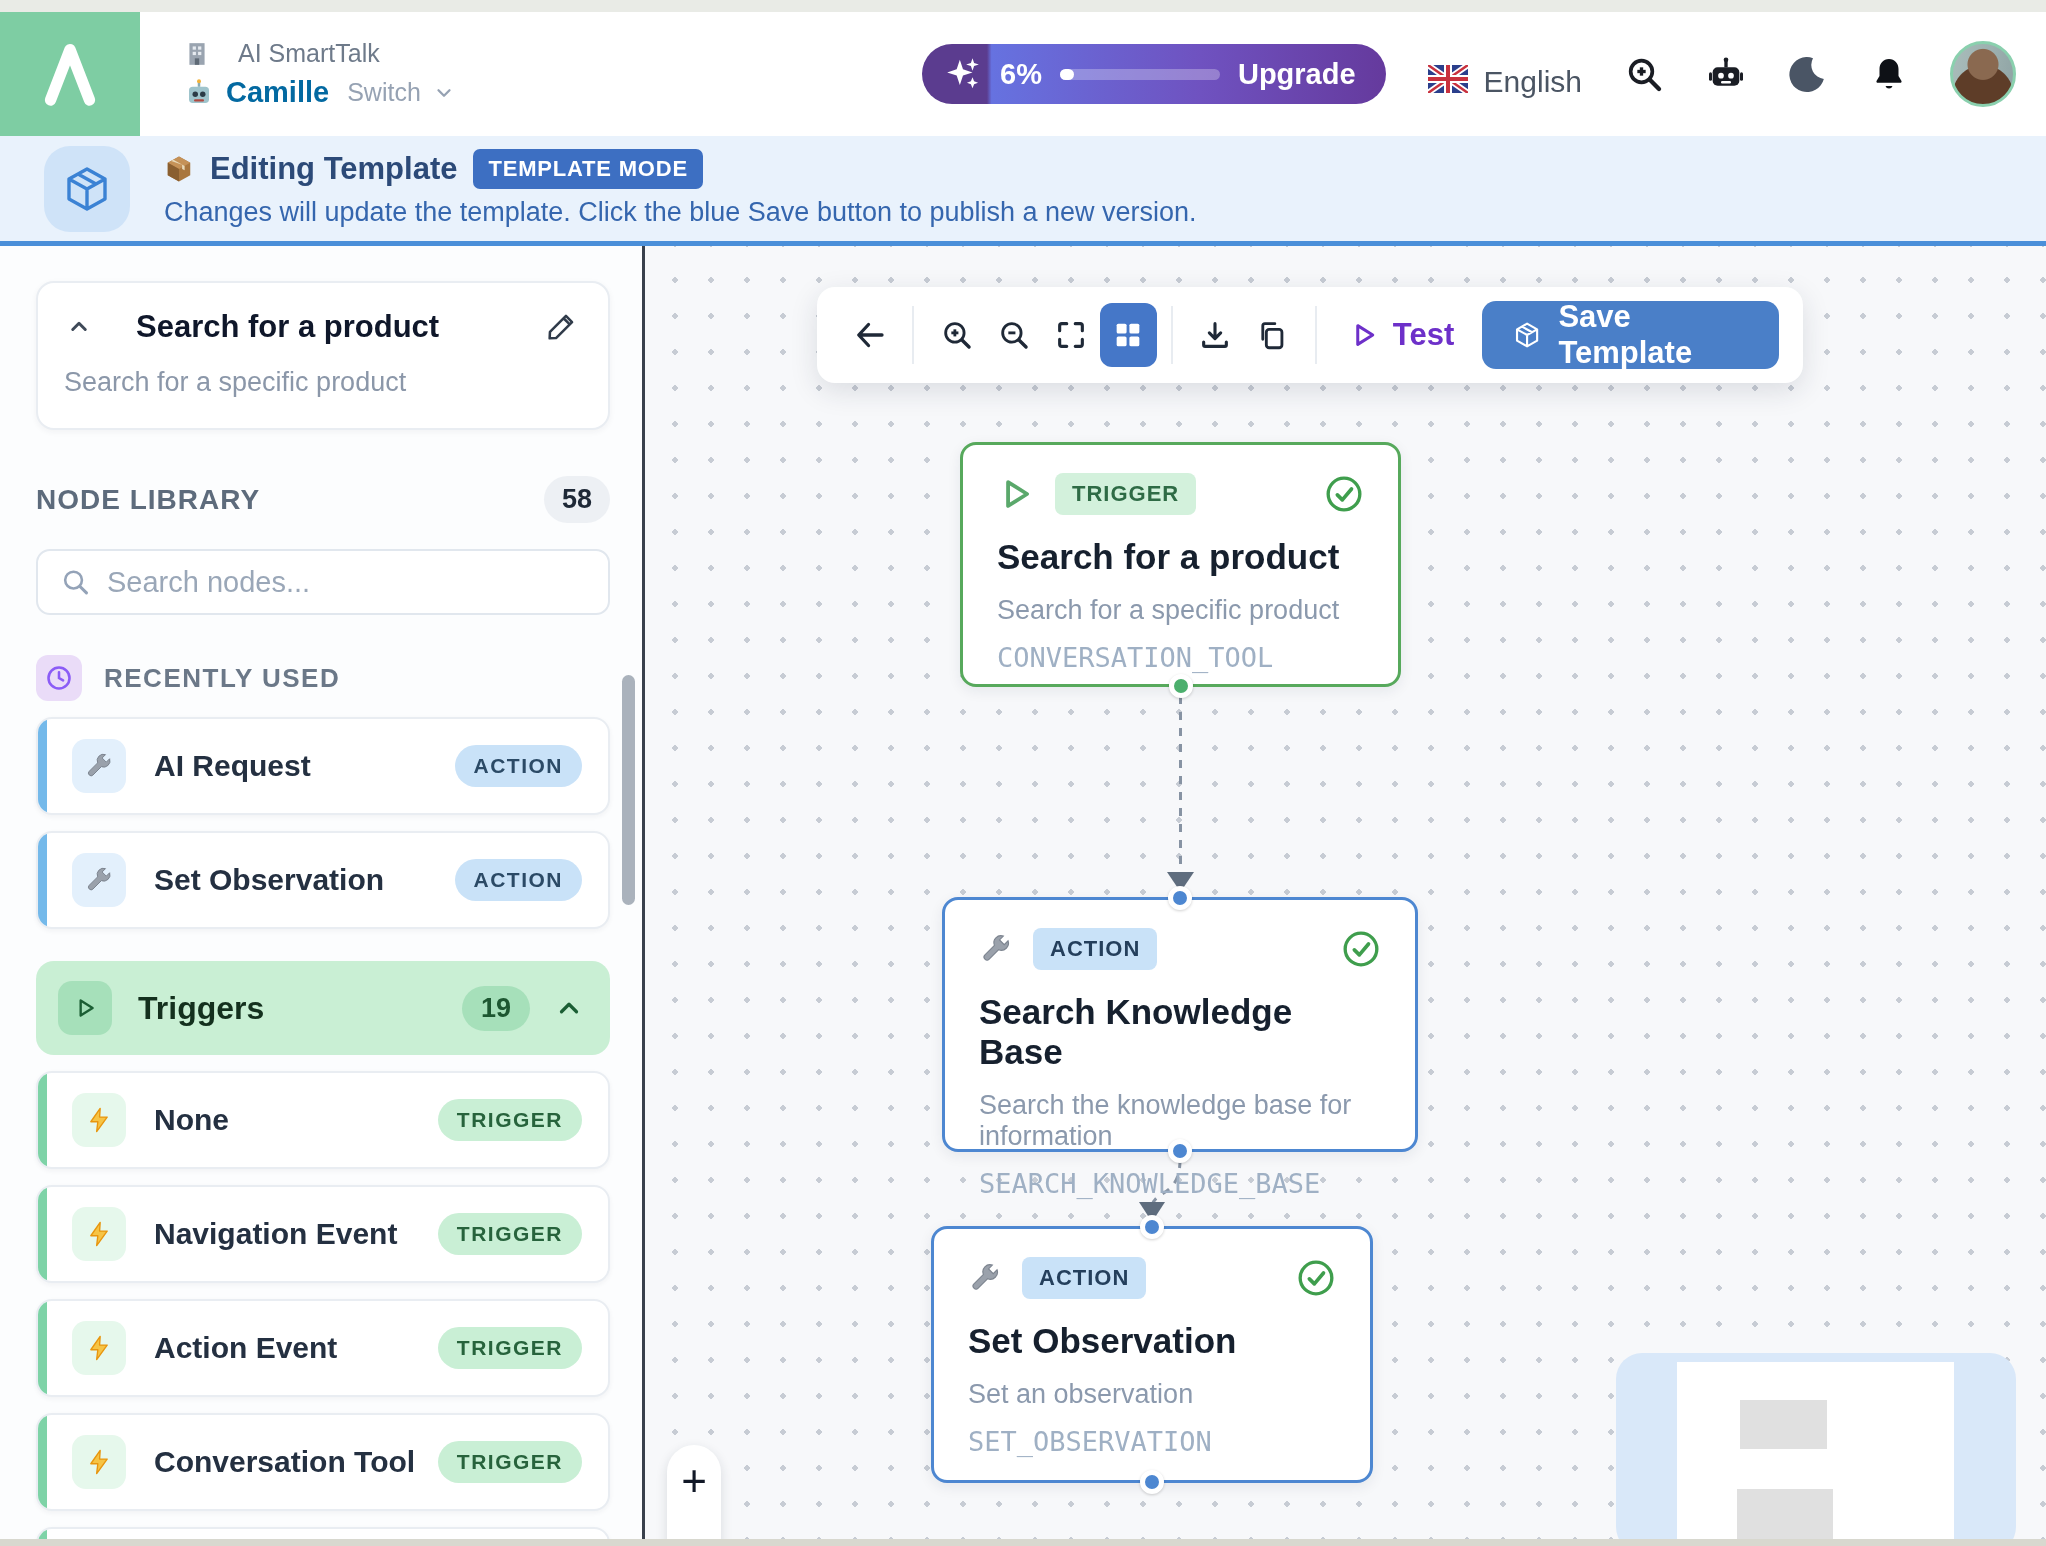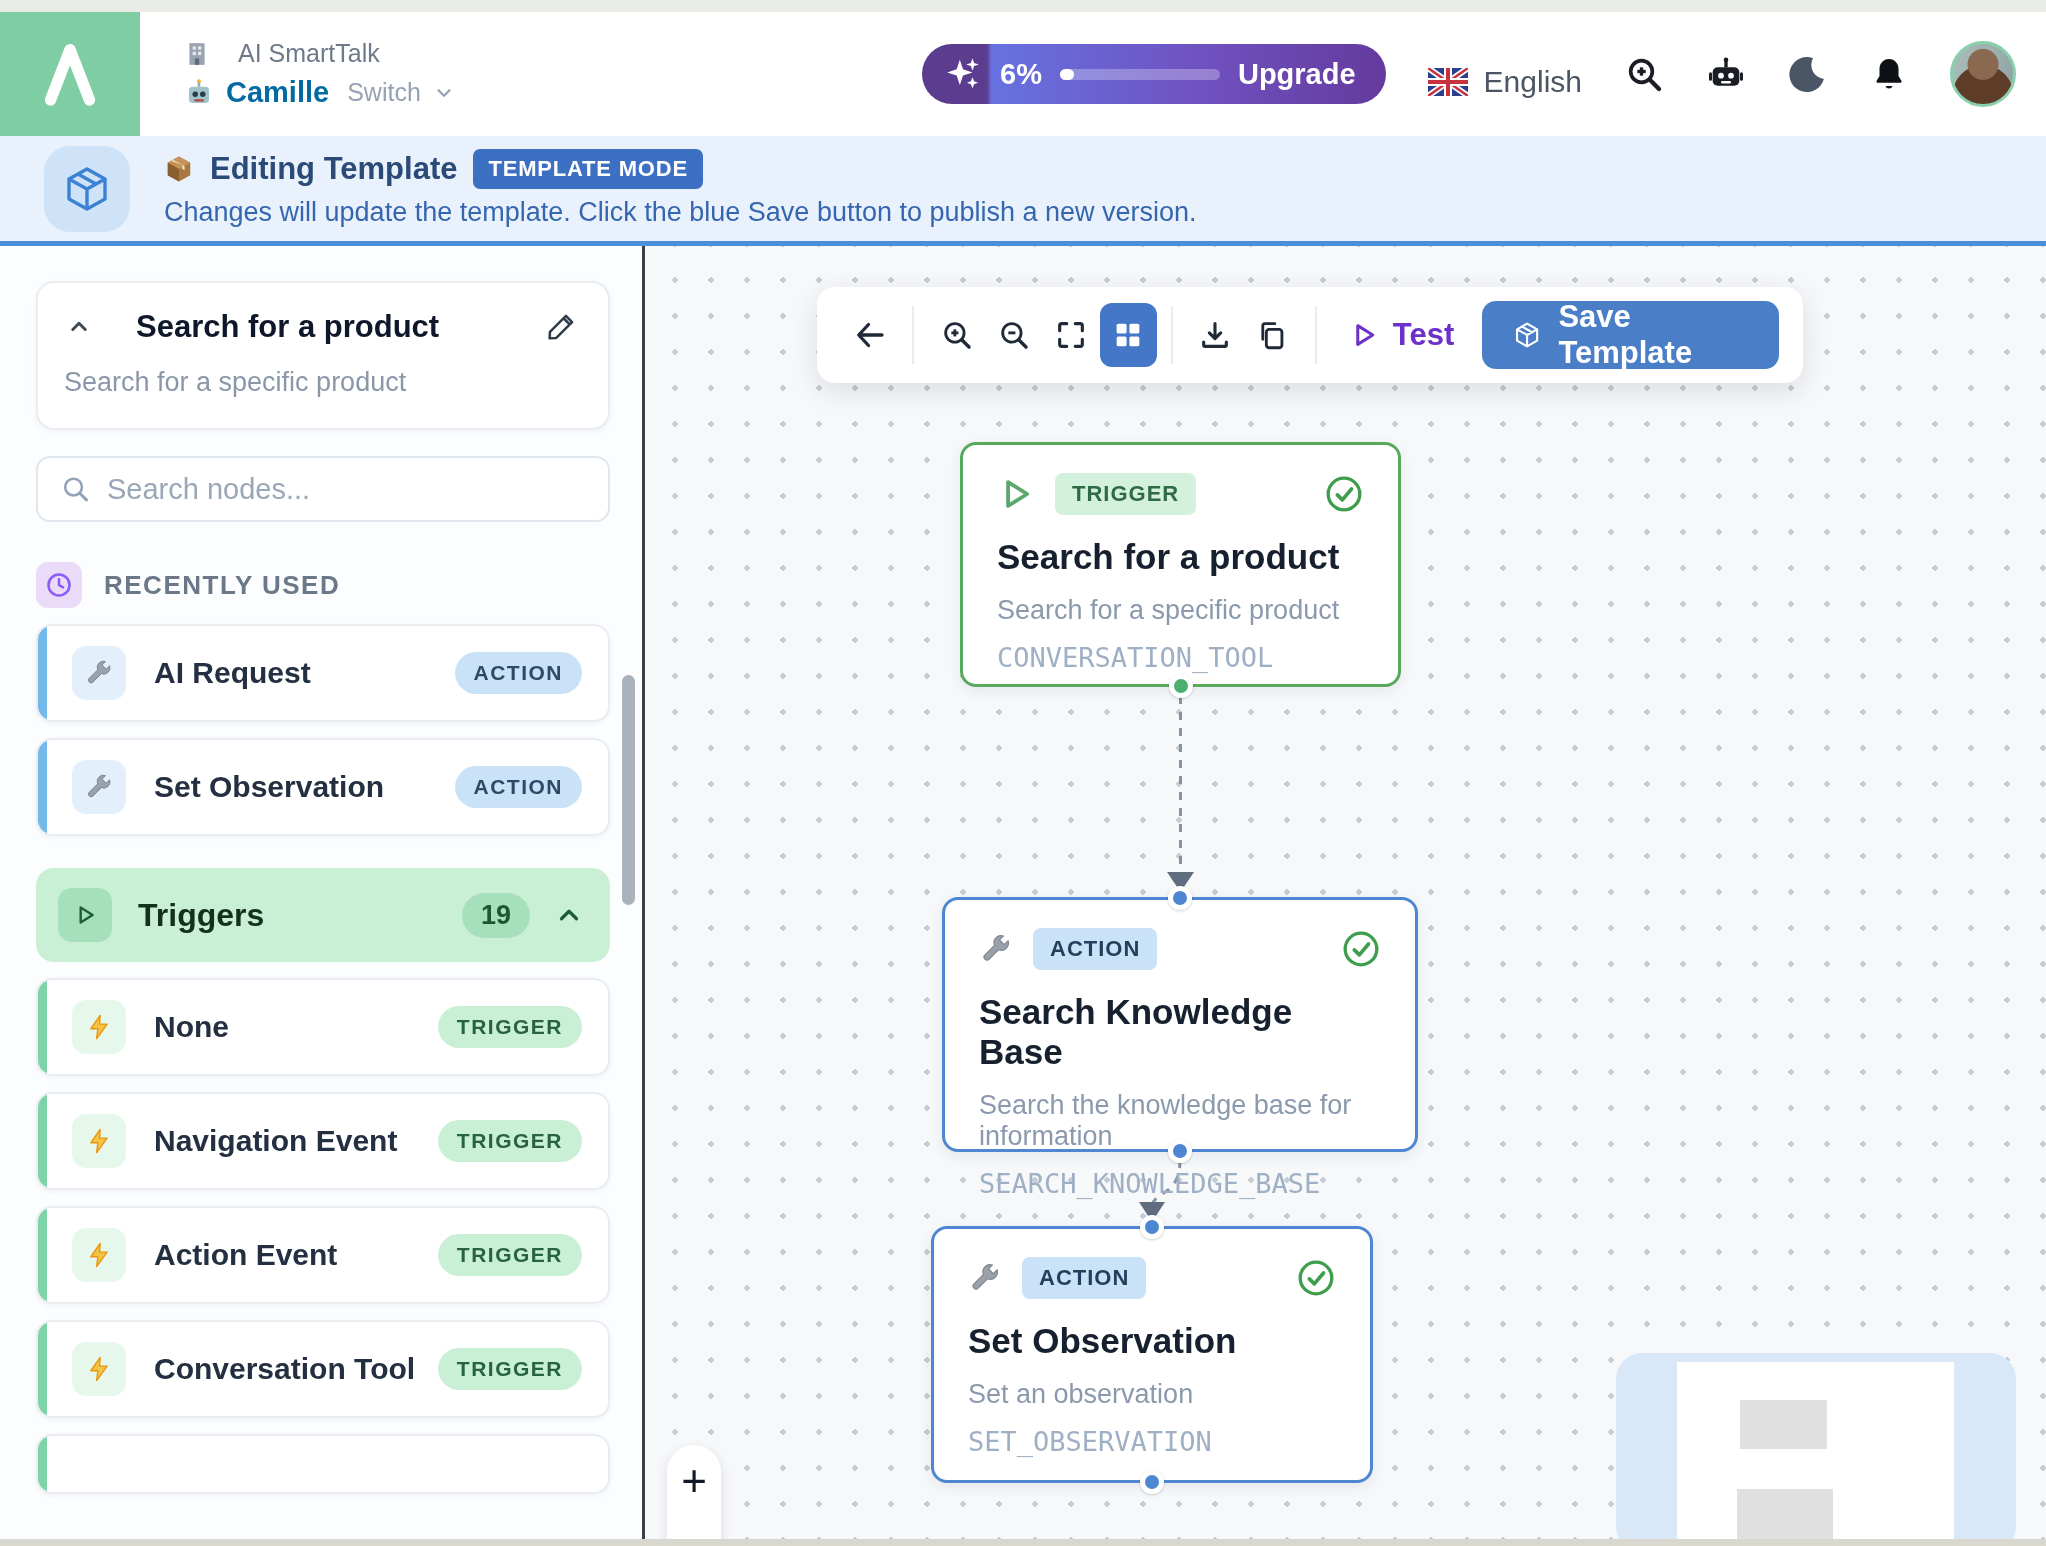--- a/index.html
+++ b/index.html
@@ -19,21 +19,21 @@
   .agent-name { font-size:29px; font-weight:bold; color:#0369a1; }
   .switch { font-size:25px; color:#96a2b3; margin-left:6px; }
   .hdr-right { margin-left:auto; display:flex; align-items:center; gap:42px; padding-right:30px; }
   .upgrade-pill { height:60px; border-radius:30px; display:flex; align-items:center;
     padding:0 30px 0 22px; gap:18px; cursor:pointer;
     background:linear-gradient(90deg,#5b3c8f 0%,#5b3c8f 14%,#6672e0 15%,#6f52c0 60%,#653a9d 100%); }
   .upg-pct { color:#fff; font-size:29px; font-weight:bold; }
   .upg-track { width:160px; height:11px; border-radius:6px; background:rgba(255,255,255,0.28); position:relative; }
   .upg-fill { position:absolute; left:0; top:0; width:14px; height:11px; border-radius:6px; background:#ffffff; }
   .upg-label { color:#fff; font-size:29px; font-weight:600; }
-  .lang { display:flex; align-items:center; gap:16px; font-size:30px; color:#4b5563; cursor:pointer;margin-top:16px; }
+  .lang { display:flex; gap:16px; font-size:30px; color:#4b5563; cursor:pointer;margin-top:16px; }
   .avatar { width:66px; height:66px; border-radius:50%; border:3px solid #8ad0ae; overflow:hidden;
     background:
       radial-gradient(circle at 50% 34%, #8a6950 0 15px, rgba(0,0,0,0) 16px),
       radial-gradient(circle at 50% 86%, #5e3d28 0 30px, rgba(0,0,0,0) 31px),
       linear-gradient(100deg,#a9bcba 0%,#9db1b0 55%,#8fa3a4 100%); }
 
   
   .banner { height:110px; background:#e9f2fc; border-bottom:5px solid #4a8fd9;
     display:flex; align-items:center; padding-left:44px; }
   .banner-icon-box { width:86px; height:86px; border-radius:26px; background:#cfe3f8;
@@ -275,20 +275,24 @@
             <polyline points="7,14 12,9 17,14" fill="none" stroke="#3f4a59" stroke-width="2.4" stroke-linecap="round" stroke-linejoin="round"></polyline>
           </svg>
         <span class="ov-title">Search for a product</span>
         <svg class="ov-pencil" width="34" height="34" viewBox="0 0 24 24">
             <path d="M15.5 4.2 L19.8 8.5 L8.5 19.8 L4 20 L4.2 15.5 Z M14 6 L18 10" fill="none" stroke="#303b4a" stroke-width="1.8" stroke-linejoin="round" stroke-linecap="round"></path>
           </svg>
       </div>
       <div class="ov-desc">Search for a specific product</div>
     </div>
 
+    <div class="lib-row">
+      <span class="lib-label">NODE LIBRARY</span>
+      <span class="lib-count">58</span>
+    </div>
 
     <div class="search-box">
       <svg width="34" height="34" viewBox="0 0 24 24">
           <circle cx="10.5" cy="10.5" r="6.5" fill="none" stroke="#94a3b8" stroke-width="2"></circle>
           <line x1="15.5" y1="15.5" x2="20.5" y2="20.5" stroke="#94a3b8" stroke-width="2.4" stroke-linecap="round"></line>
         </svg>
       <input type="text" placeholder="Search nodes..." style="">
     </div>
 
     <div class="recent-row">

